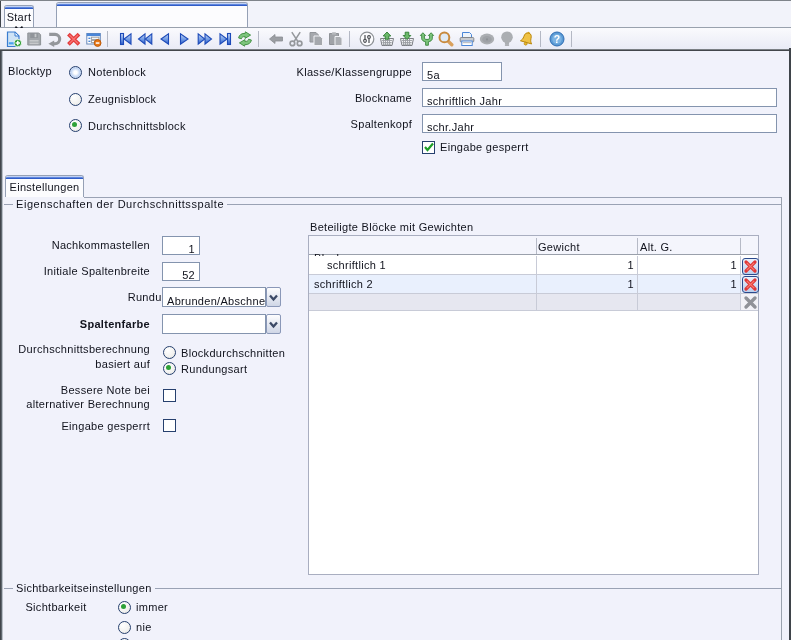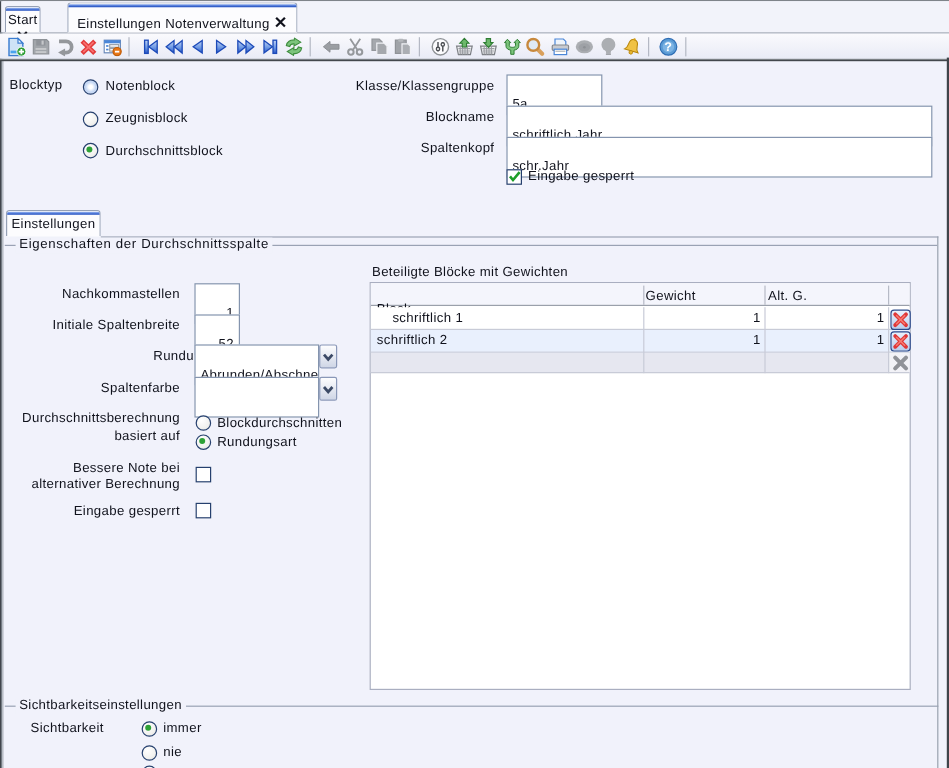--- a/index.html
+++ b/index.html
@@ -1,21 +1,21 @@
 <!DOCTYPE html>
 <html><head>
 <meta charset="utf-8">
 <style>
 * { margin:0; padding:0; box-sizing:border-box; }
 html,body { width:791px; height:640px; overflow:hidden; }
 body { position:relative; font-family:"Liberation Sans",sans-serif; font-size:11px; letter-spacing:0.3px; color:#10121c; background:#f1f2fb; }
 .abs { position:absolute; }
 .lbl { position:absolute; white-space:nowrap; line-height:13px; }
 .rlbl { position:absolute; white-space:nowrap; line-height:13px; text-align:right; }
-.field { position:absolute; background:#fff; border:1px solid #8494ae; line-height:17px; padding:16px 4px; white-space:nowrap; overflow:hidden; }
+.field { position:absolute; background:#fff; border:1px solid #8494ae; line-height:17px; padding:4px 4px; white-space:nowrap; overflow:hidden; }
 .radio { position:absolute; width:13px; height:13px; border:1.4px solid #26406e; border-radius:50%; background:radial-gradient(circle at 35% 30%, #ffffff 0%, #f2f2f0 60%, #e2e2de 100%); }
 .radio.sel::after { content:""; position:absolute; left:2.3px; top:2.3px; width:5px; height:5px; border-radius:50%; background:#2da137; }
 .check { position:absolute; width:13px; height:13px; border:1.4px solid #26406e; background:#fff; }
 .sep { position:absolute; top:31px; width:1px; height:16px; background:#b4b8c4; }
 .ticon { position:absolute; top:31px; width:16px; height:16px; }
 .ticon svg { display:block; }
 </style>
 </head>
 <body>
 <svg width="0" height="0" style="position:absolute">
@@ -36,21 +36,20 @@
 <div class="abs" style="left:1px;top:1px;width:790px;height:26px;background:#f2f3fa;"></div>
 <div class="abs" style="left:0;top:27px;width:791px;height:1px;background:#99a1ad;"></div>
 
 <div class="abs" style="left:4px;top:5px;width:30px;height:22px;background:#fcfcfe;border:1px solid #95a0b5;border-bottom:none;border-radius:3px 3px 0 0;">
   <div style="position:absolute;left:0;top:0;width:100%;height:3px;border-radius:2px 2px 0 0;background:linear-gradient(180deg,#ffffff 0%,#6c92e4 40%,#1a48bd 100%);"></div>
   <div style="position:absolute;left:0;top:5px;width:100%;text-align:center;font-size:11px;">Start <b style="font-size:13px;">✕</b></div>
 </div>
 
 <div class="abs" style="left:56px;top:2px;width:192px;height:25px;background:#fcfcfe;border:1px solid #95a0b5;border-bottom:none;border-radius:3px 3px 0 0;">
   <div style="position:absolute;left:0;top:0;width:100%;height:3px;border-radius:2px 2px 0 0;background:linear-gradient(180deg,#ffffff 0%,#6c92e4 40%,#1a48bd 100%);"></div>
-  <div style="position:absolute;left:0;top:7px;width:100%;text-align:center;font-size:11px;">Einstellungen Notenverwaltung <b style="font-size:13.5px;">✕</b></div>
 </div>
 
 <div id="toolbar" class="abs" style="left:0;top:28px;width:791px;height:21px;background:linear-gradient(180deg,#fafafd,#e9ebf6);"></div>
 <div class="abs" style="left:0;top:49px;width:791px;height:1px;background:#7b8085;"></div>
 <div class="abs" style="left:0;top:50px;width:791px;height:1px;background:#43474c;"></div>
 
 <div class="sep" style="left:107px;"></div>
 <div class="sep" style="left:258px;"></div>
 <div class="sep" style="left:349px;"></div>
 <div class="sep" style="left:540px;"></div>
@@ -91,21 +90,21 @@
 <div class="rlbl" style="left:0;top:265px;width:150px;">Initiale Spaltenbreite</div>
 <div class="field" style="left:162px;top:262px;width:38px;height:19px;text-align:right;">52</div>
 
 <div class="rlbl" style="left:0;top:291px;width:150px;margin-left:44px;">Rundungsart</div>
 <div class="field" style="left:162px;top:287px;width:104px;height:20px;line-height:18px;">Abrunden/Abschneiden</div>
 <div class="abs" style="left:266px;top:287px;width:15px;height:20px;border:1px solid #8a98b8;border-radius:2px;background:linear-gradient(180deg,#fdfdfe,#cfd6e6);">
   <svg width="13" height="18" viewBox="0 0 13 18">
       <path d="M3 7.5 L6.5 11.5 L10 7.5" stroke="#3c4a66" stroke-width="2.3" fill="none"></path>
     </svg>
 </div>
-<div class="rlbl" style="left:0;top:318px;width:150px;">Spaltenfarbe</div>
+<div class="rlbl" style="left:0;top:318px;width:150px;font-weight:bold;">Spaltenfarbe</div>
 <div class="field" style="left:162px;top:314px;width:104px;height:20px;"></div>
 <div class="abs" style="left:266px;top:314px;width:15px;height:20px;border:1px solid #8a98b8;border-radius:2px;background:linear-gradient(180deg,#fdfdfe,#cfd6e6);">
   <svg width="13" height="18" viewBox="0 0 13 18">
       <path d="M3 7.5 L6.5 11.5 L10 7.5" stroke="#3c4a66" stroke-width="2.3" fill="none"></path>
     </svg>
 </div>
 
 <div class="rlbl" style="left:0;top:343px;width:150px;">Durchschnittsberechnung</div>
 <div class="rlbl" style="left:0;top:358px;width:150px;">basiert auf</div>
 <div class="radio" style="left:163px;top:346px;"></div>

